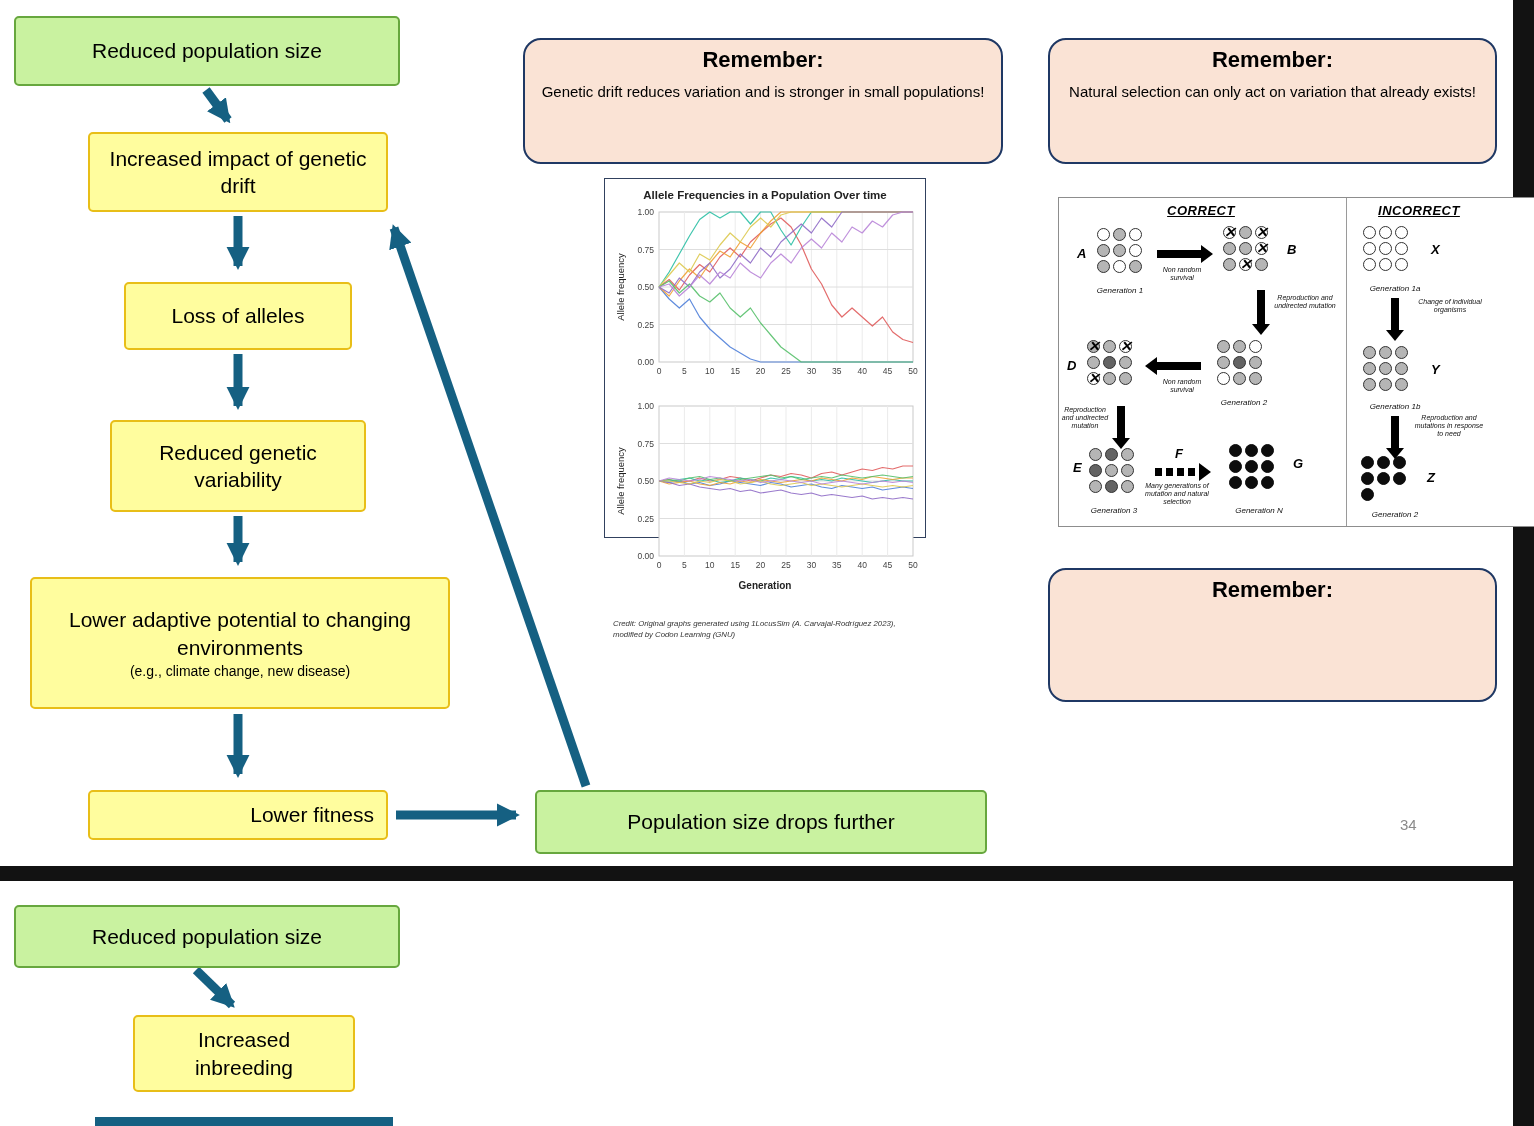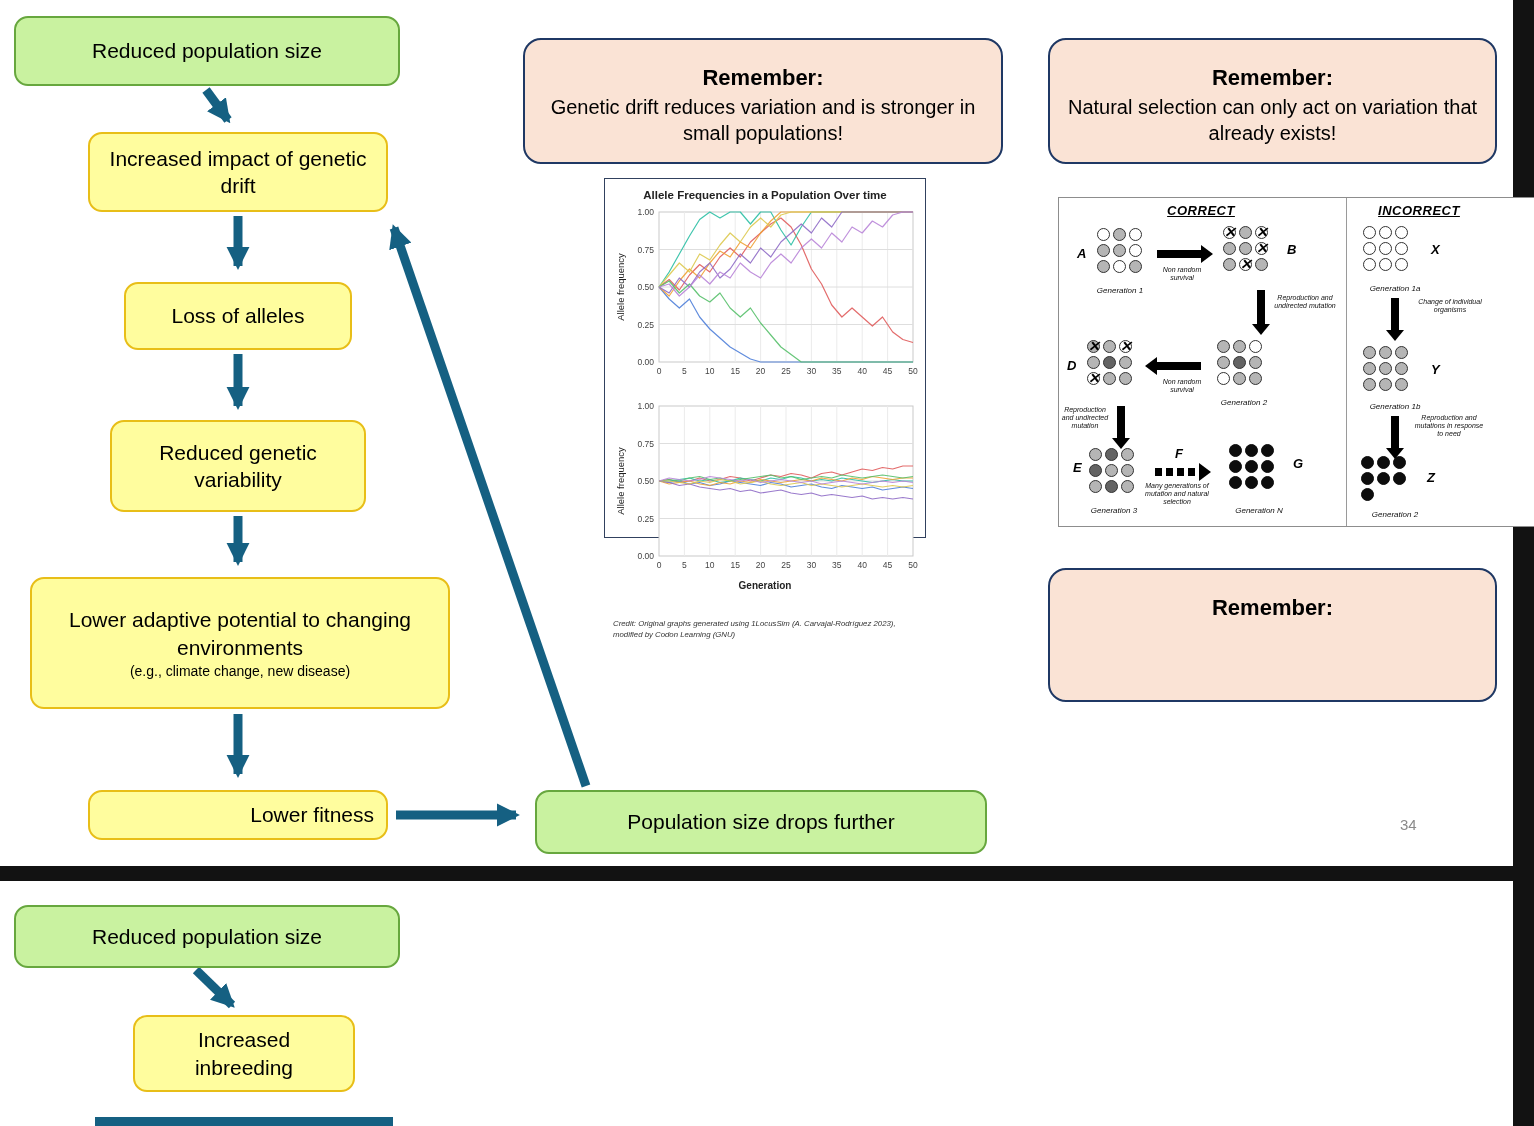--- a/index.html
+++ b/index.html
@@ -14,34 +14,34 @@
   .slide1 { top:0; height:866px; }
   .slide2 { top:881px; height:245px; }
 
   .arrow-layer { position:absolute; left:0; top:0; pointer-events:none; }
   .flow-arrow { stroke:var(--arrow); stroke-width:9; }
   marker path { fill:var(--arrow); }
 
   .node {
     position:absolute; display:flex; flex-direction:column;
     align-items:center; justify-content:center; text-align:center;
-    border-radius:14px; font-size:21px; line-height:1.3;
+    border-radius:5px; font-size:21px; line-height:1.3;
     padding:20px 12px; box-sizing:border-box;
   }
   .node.green  { background:var(--green-fill);  border:2.5px solid var(--green-border); }
   .node.yellow { background:var(--yellow-fill); border:2.5px solid var(--yellow-border); }
   .node .sub { font-size:14px; line-height:1.2; margin-top:2px; }
 
   .remember {
     position:absolute; background:var(--peach-fill);
     border:2.5px solid var(--peach-border); border-radius:18px;
-    text-align:center; padding:25px 16px; box-sizing:border-box;
+    text-align:center; padding:7px 16px; box-sizing:border-box;
   }
   .remember .r-title { font-weight:bold; font-size:22px; }
-  .remember .r-body  { font-size:20px; line-height:1.3; margin-top:3px; }
+  .remember .r-body  { font-size:15px; line-height:1.3; margin-top:9px; }
 
   .figure { position:absolute; background:#fff; box-sizing:border-box; }
   .chart-fig { border:1.5px solid #31415e; padding:6px 8px 4px; }
   .fig-title { font-size:11.5px; font-weight:600; text-align:center; color:#222; margin:4px 0 3px; }
   .chart-svg { display:block; margin:0 auto; }
   .x-axis-label { font-size:10px; font-weight:600; text-align:center; color:#222; margin-top:-4px; }
   .credit { font-size:7.8px; font-style:italic; color:#333; line-height:1.35; margin-top:28px; }
 
   .fig2 { border:1px solid #8d8d8d; }
   .fig2 * { position:absolute; }

